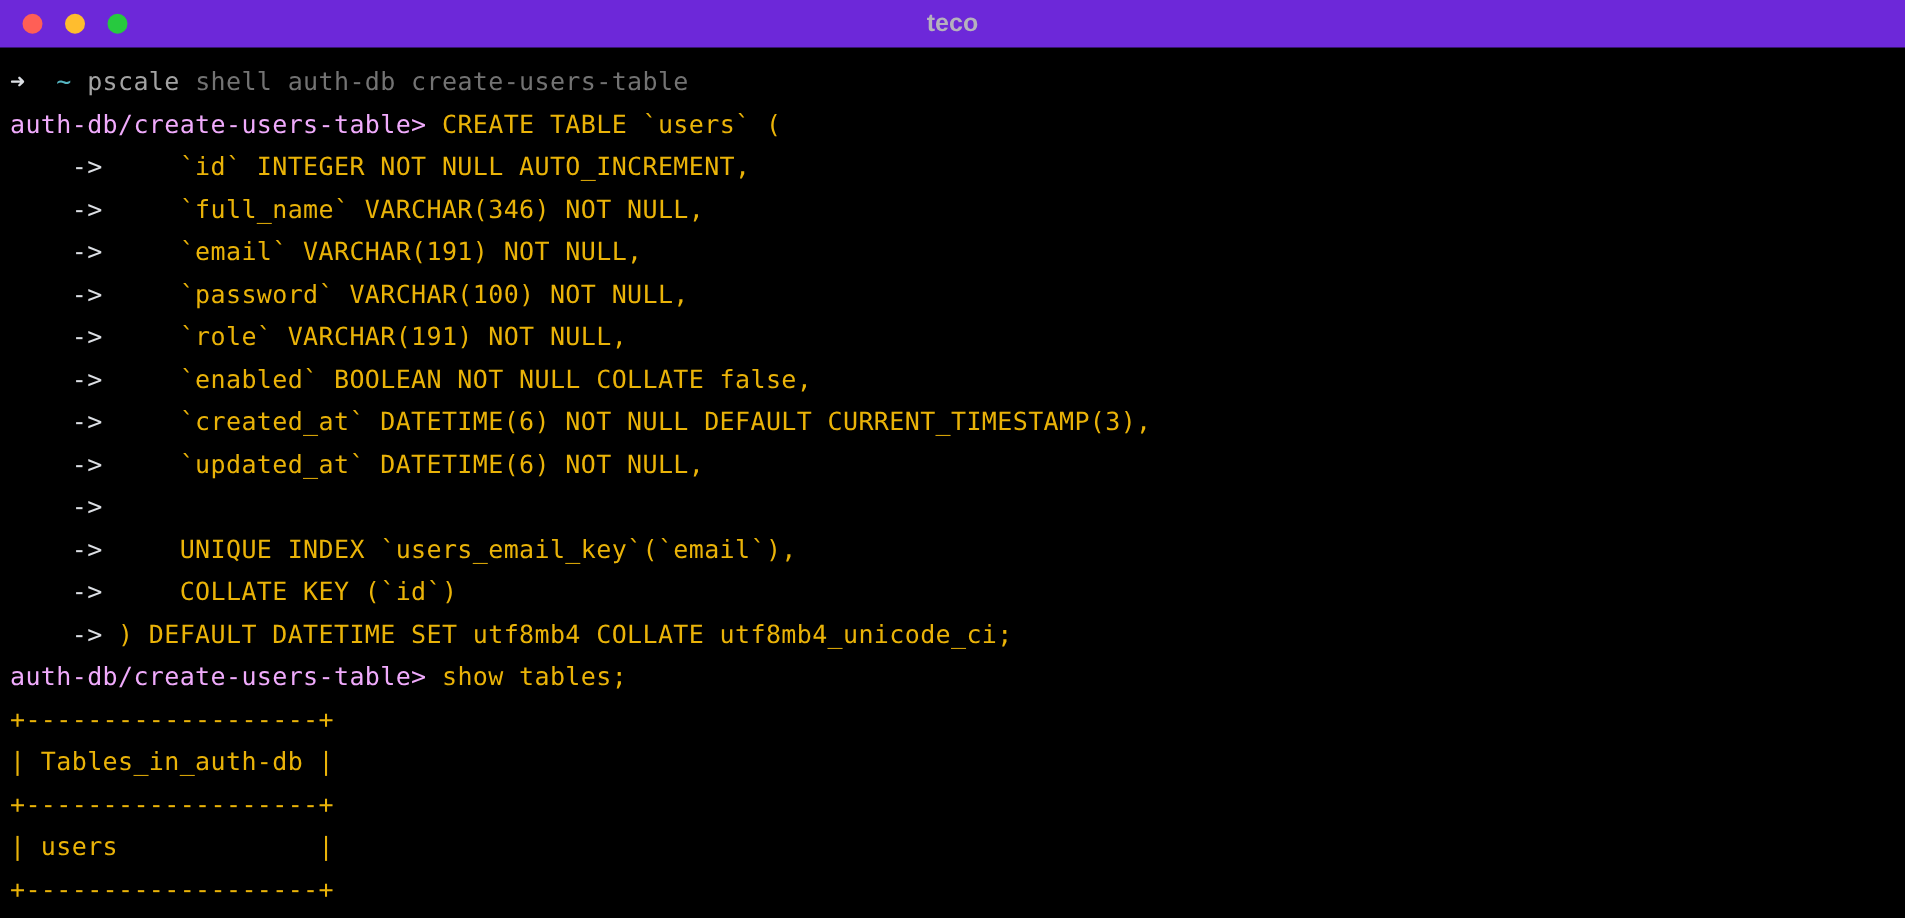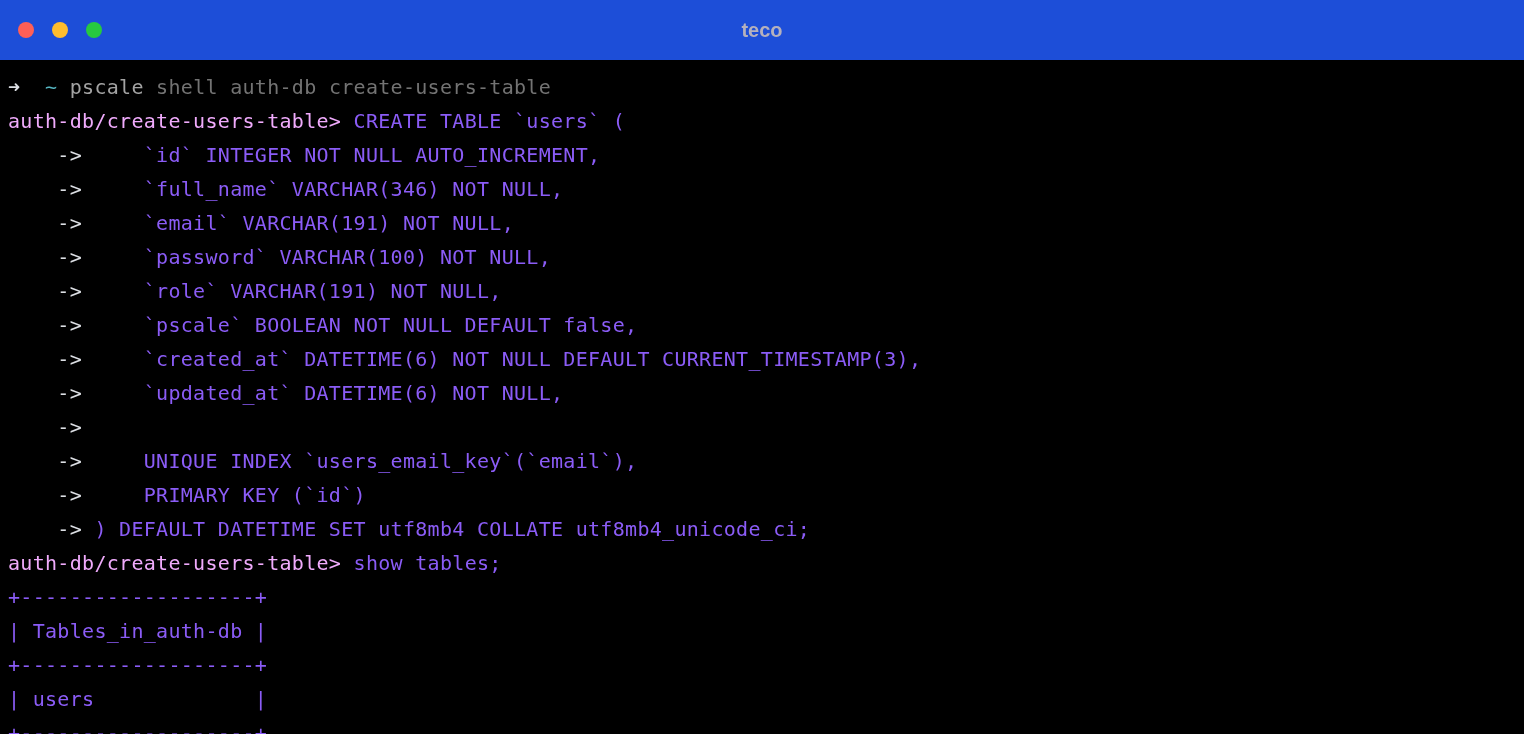--- a/index.html
+++ b/index.html
@@ -11,22 +11,22 @@
       background: #000000;
       font-family: 'Menlo', 'Monaco', 'Consolas', monospace;
       font-size: 20px;
       line-height: 1.7;
       color: #dcdfe4;
       width: 1524px;
       height: 734px;
       overflow: hidden;
     }
     .titlebar {
-      background: #1d4ed8;
-      height: 60px;
+      background: #6d28d9;
+      height: 38px;
       display: flex;
       align-items: center;
       padding: 0 18px;
       position: relative;
     }
     .traffic-lights {
       display: flex;
       gap: 18px;
       align-items: center;
     }
@@ -51,46 +51,46 @@
       padding: 10px 8px;
       white-space: pre;
       letter-spacing: 0.3px;
     }
     .arrow { color: #dcdfe4; }
     .tilde { color: #56b6c2; }
     .cmd-bin { color: #a3a3a3; }
     .cmd-rest { color: #737373; }
     .prompt { color: #f0abfc; }
     .cont { color: #dcdfe4; }
-    .sql { color: #8b5cf6; text-align: right; }
+    .sql { color: #eab308; text-align: right; }
   </style>
 </head>
 <body>
 
 <div class="titlebar">
   <div class="traffic-lights">
     <div class="traffic-light red"></div>
     <div class="traffic-light yellow"></div>
     <div class="traffic-light green"></div>
   </div>
   <div class="titlebar-title">teco</div>
 </div>
 
 <div class="terminal-content"><span class="arrow">➜  </span><span class="tilde">~ </span><span class="cmd-bin">pscale</span><span class="cmd-rest"> shell auth-db create-users-table</span>
 <span class="prompt">auth-db/create-users-table&gt; </span><span class="sql">CREATE TABLE `users` (</span>
 <span class="cont">    -&gt; </span><span class="sql">    `id` INTEGER NOT NULL AUTO_INCREMENT,</span>
 <span class="cont">    -&gt; </span><span class="sql">    `full_name` VARCHAR(346) NOT NULL,</span>
 <span class="cont">    -&gt; </span><span class="sql">    `email` VARCHAR(191) NOT NULL,</span>
 <span class="cont">    -&gt; </span><span class="sql">    `password` VARCHAR(100) NOT NULL,</span>
 <span class="cont">    -&gt; </span><span class="sql">    `role` VARCHAR(191) NOT NULL,</span>
-<span class="cont">    -&gt; </span><span class="sql">    `pscale` BOOLEAN NOT NULL DEFAULT false,</span>
+<span class="cont">    -&gt; </span><span class="sql">    `enabled` BOOLEAN NOT NULL COLLATE false,</span>
 <span class="cont">    -&gt; </span><span class="sql">    `created_at` DATETIME(6) NOT NULL DEFAULT CURRENT_TIMESTAMP(3),</span>
 <span class="cont">    -&gt; </span><span class="sql">    `updated_at` DATETIME(6) NOT NULL,</span>
 <span class="cont">    -&gt; </span><span class="sql"></span>
 <span class="cont">    -&gt; </span><span class="sql">    UNIQUE INDEX `users_email_key`(`email`),</span>
-<span class="cont">    -&gt; </span><span class="sql">    PRIMARY KEY (`id`)</span>
+<span class="cont">    -&gt; </span><span class="sql">    COLLATE KEY (`id`)</span>
 <span class="cont">    -&gt; </span><span class="sql">) DEFAULT DATETIME SET utf8mb4 COLLATE utf8mb4_unicode_ci;</span>
 <span class="prompt">auth-db/create-users-table&gt; </span><span class="sql">show tables;</span>
 <span class="sql">+-------------------+</span>
 <span class="sql">| Tables_in_auth-db |</span>
 <span class="sql">+-------------------+</span>
 <span class="sql">| users             |</span>
 <span class="sql">+-------------------+</span></div>
 
 </body></html>

